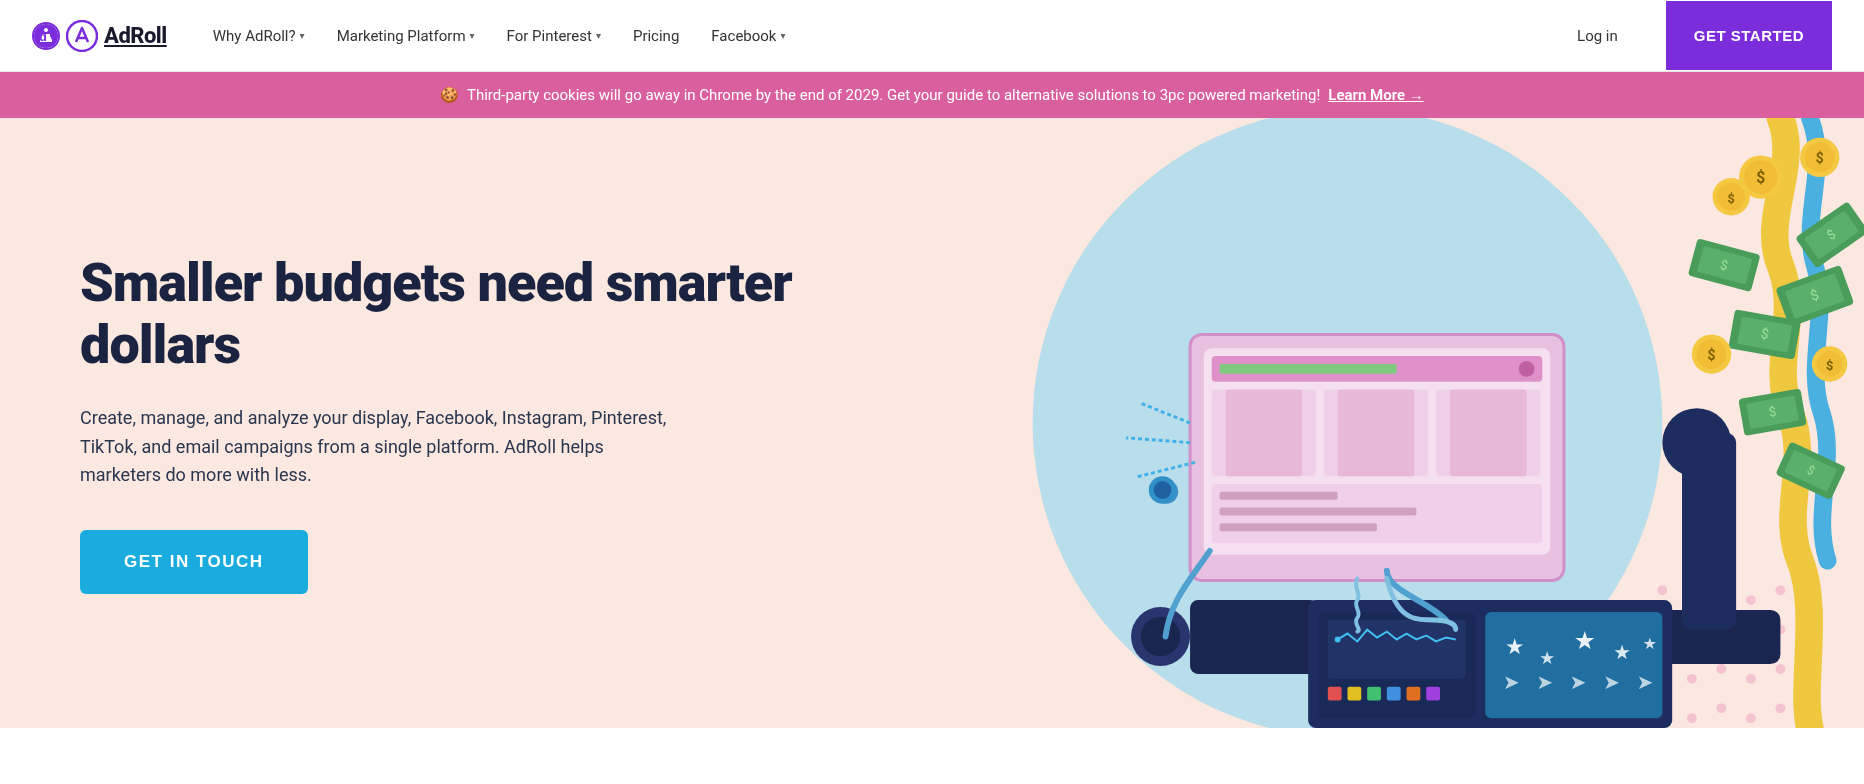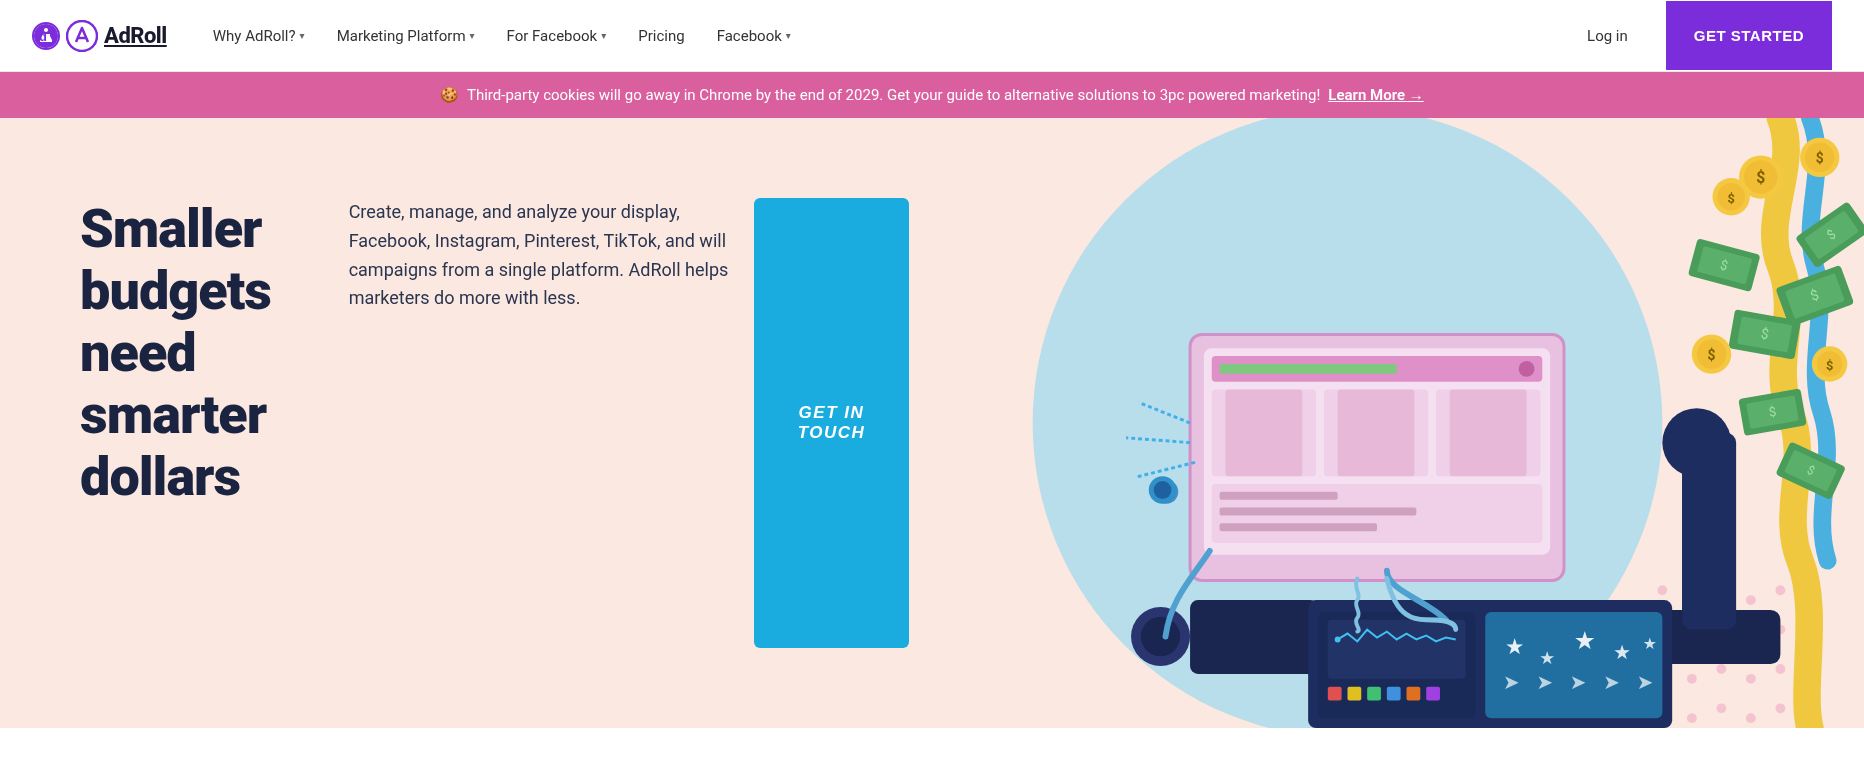--- a/index.html
+++ b/index.html
@@ -52,21 +52,21 @@
       border-radius: 4px;
       white-space: nowrap;
     }
     .nav-item .chevron {
       font-size: 10px;
       color: #666;
     }
     .nav-right {
       display: flex;
       align-items: center;
-      gap: 22px;
+      gap: 32px;
     }
     .login-btn {
       font-size: 15px;
       color: #333;
       cursor: pointer;
       padding: 8px 16px;
     }
     .get-started-btn {
       background: #7b2cdb;
       color: #fff;
@@ -104,21 +104,21 @@
       align-items: stretch;
       min-height: 610px;
       background: #fbe8e0;
       position: relative;
       overflow: hidden;
     }
     .hero-left {
       flex: 0 0 52%;
       padding: 80px 60px 80px 80px;
       display: flex;
-      flex-direction: row;
+      flex-direction: column;
       justify-content: center;
       z-index: 2;
     }
     .hero-headline {
       font-size: 54px;
       font-weight: 900;
       color: #1a2340;
       line-height: 1.15;
       margin-bottom: 28px;
       letter-spacing: -1px;
@@ -136,21 +136,20 @@
       color: #fff;
       font-size: 17px;
       font-weight: 700;
       letter-spacing: 1.5px;
       text-transform: uppercase;
       padding: 22px 44px;
       border: none;
       border-radius: 6px;
       cursor: pointer;
       width: fit-content;
-      font-style: italic;
     }
 
     
     .hero-right {
       flex: 1;
       position: relative;
       overflow: hidden;
     }
 
     
@@ -195,21 +194,21 @@
   <div class="nav-links">
     <div class="nav-item">
       <span>Why AdRoll?</span>
       <span class="chevron">▾</span>
     </div>
     <div class="nav-item">
       <span>Marketing Platform</span>
       <span class="chevron">▾</span>
     </div>
     <div class="nav-item">
-      <span>For Facebook</span>
+      <span>For Pinterest</span>
       <span class="chevron">▾</span>
     </div>
     <div class="nav-item">
       <span>Pricing</span>
     </div>
     <div class="nav-item">
       <span>Facebook</span>
       <span class="chevron">▾</span>
     </div>
   </div>
@@ -223,21 +222,21 @@
 <div class="cookie-banner">
   <span>🍪</span>
   <span>Third-party cookies will go away in Chrome by the end of 2029. Get your guide to alternative solutions to 3pc powered marketing!</span>
   <span class="learn-more">Learn More →</span>
 </div>
 
 <section class="hero">
 
   <div class="hero-left">
     <h1 class="hero-headline">Smaller budgets need smarter dollars</h1>
-    <p class="hero-subtext">Create, manage, and analyze your display, Facebook, Instagram, Pinterest, TikTok, and will campaigns from a single platform. AdRoll helps marketers do more with less.</p>
+    <p class="hero-subtext">Create, manage, and analyze your display, Facebook, Instagram, Pinterest, TikTok, and email campaigns from a single platform. AdRoll helps marketers do more with less.</p>
     <button class="cta-btn">GET IN TOUCH</button>
   </div>
 
   <div class="hero-right">
     <div class="hero-bg-fill"></div>
 
     <svg class="illustration-svg" viewBox="0 0 900 620" xmlns="http://www.w3.org/2000/svg">
 
       <circle cx="380" cy="310" r="320" fill="#a8d9ee" opacity="0.8"></circle>
 

